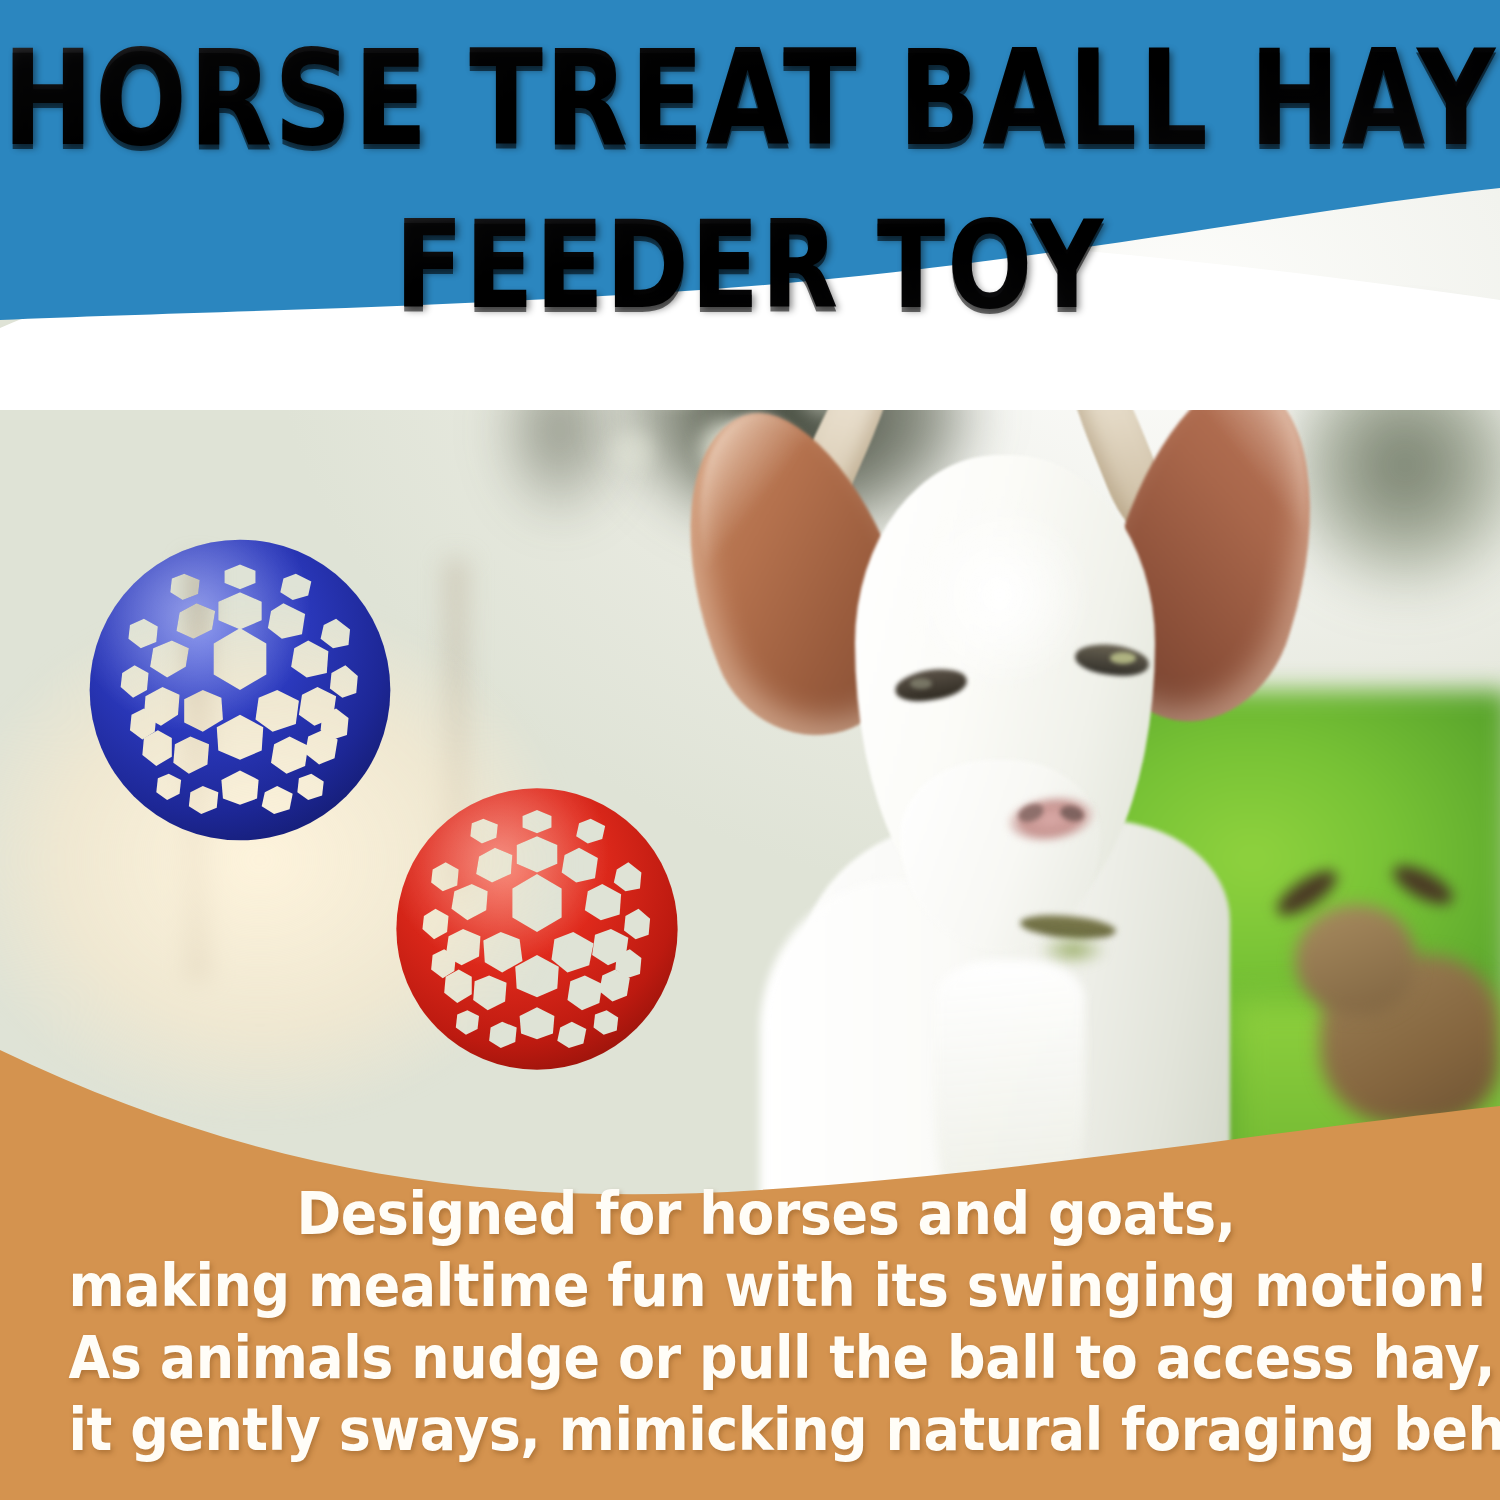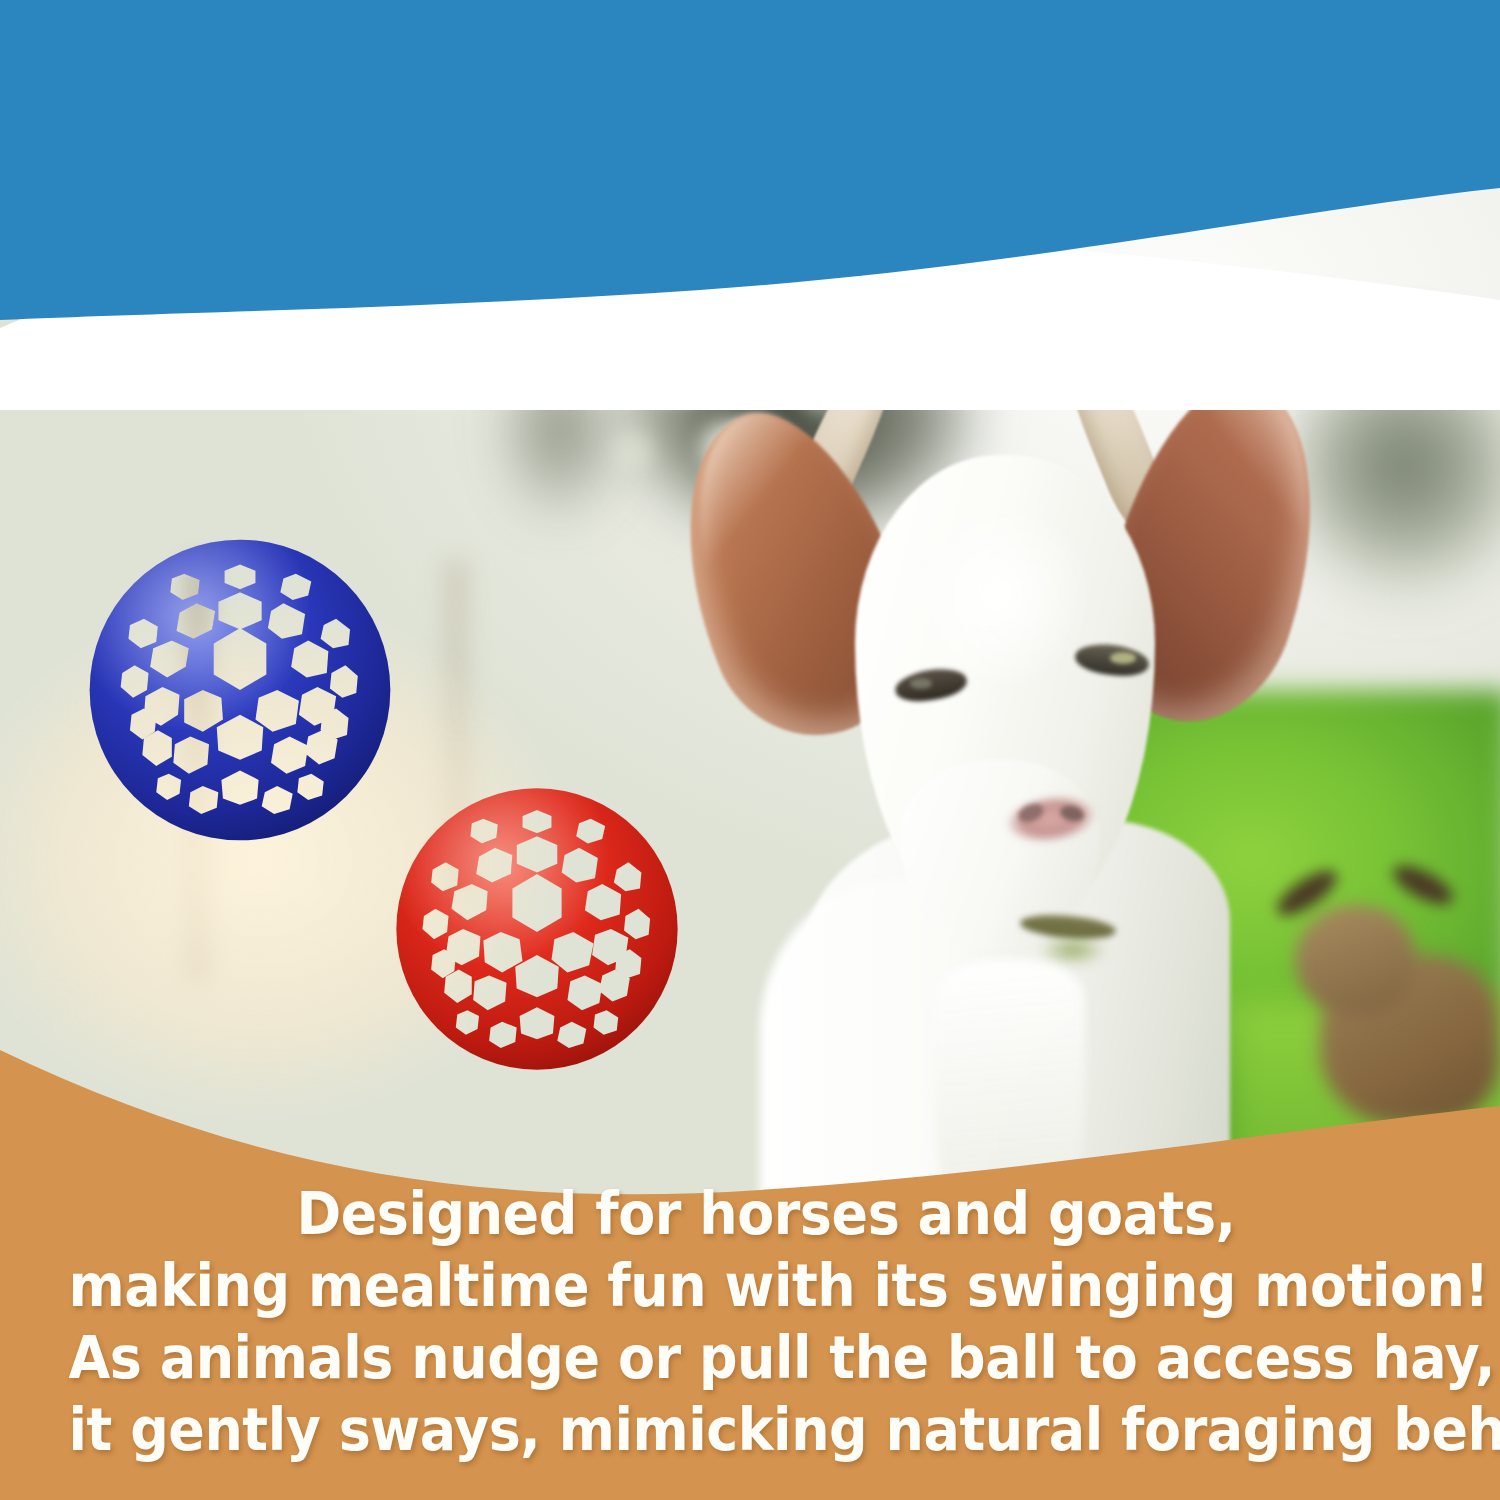--- a/index.html
+++ b/index.html
@@ -459,20 +459,28 @@
   </div>
 
   <svg class="banner-white" viewBox="0 0 1500 260" preserveAspectRatio="none">
     <path d="M0,260 L0,178 C160,108 420,62 760,78 C1040,91 1290,120 1500,150 L1500,260 Z" fill="#ffffff"></path>
   </svg>
 
   <svg class="banner-blue" viewBox="0 0 1500 360" preserveAspectRatio="none">
     <path d="M0,0 L1500,0 L1500,188 C1280,212 1020,268 700,290 C420,309 170,312 0,320 Z" fill="#2b86bf"></path>
   </svg>
 
+  <div class="title-wrap">
+    <div class="title-line" id="t1">
+      <span class="g">HORSE TREAT BALL HAY</span>
+    </div>
+    <div class="title-line" id="t2">
+      <span class="g">FEEDER TOY</span>
+    </div>
+  </div>
 
   <svg class="band-orange" viewBox="0 0 1500 500" preserveAspectRatio="none">
     <path d="M0,40 C230,150 460,200 760,180 C1040,161 1280,120 1500,96 L1500,500 L0,500 Z" fill="#d4934f"></path>
   </svg>
 
   <div class="footer-text">
     <span class="fl">Designed for horses and goats,</span>
     <span class="fl">making mealtime fun with its swinging motion!</span>
     <span class="fl">As animals nudge or pull the ball to access hay,</span>
     <span class="fl">it gently sways, mimicking natural foraging behavior</span>

